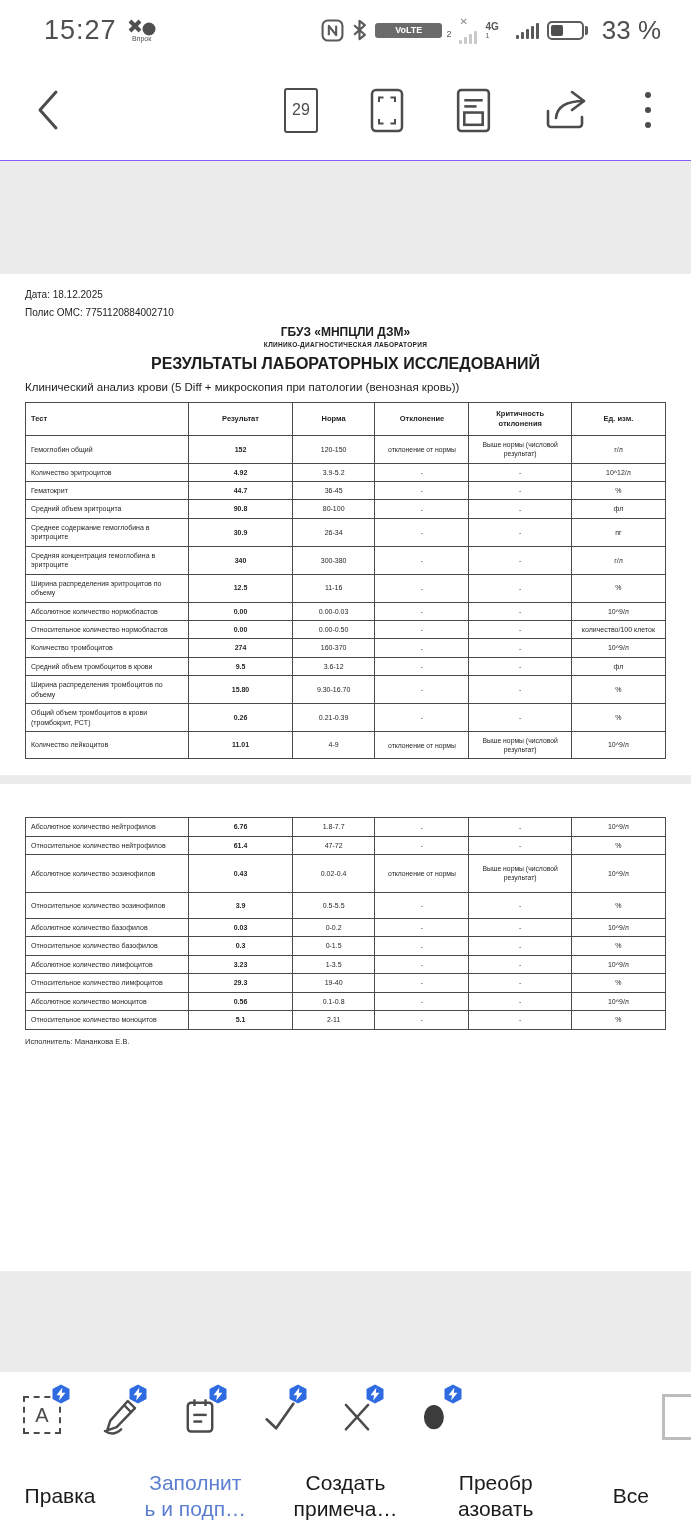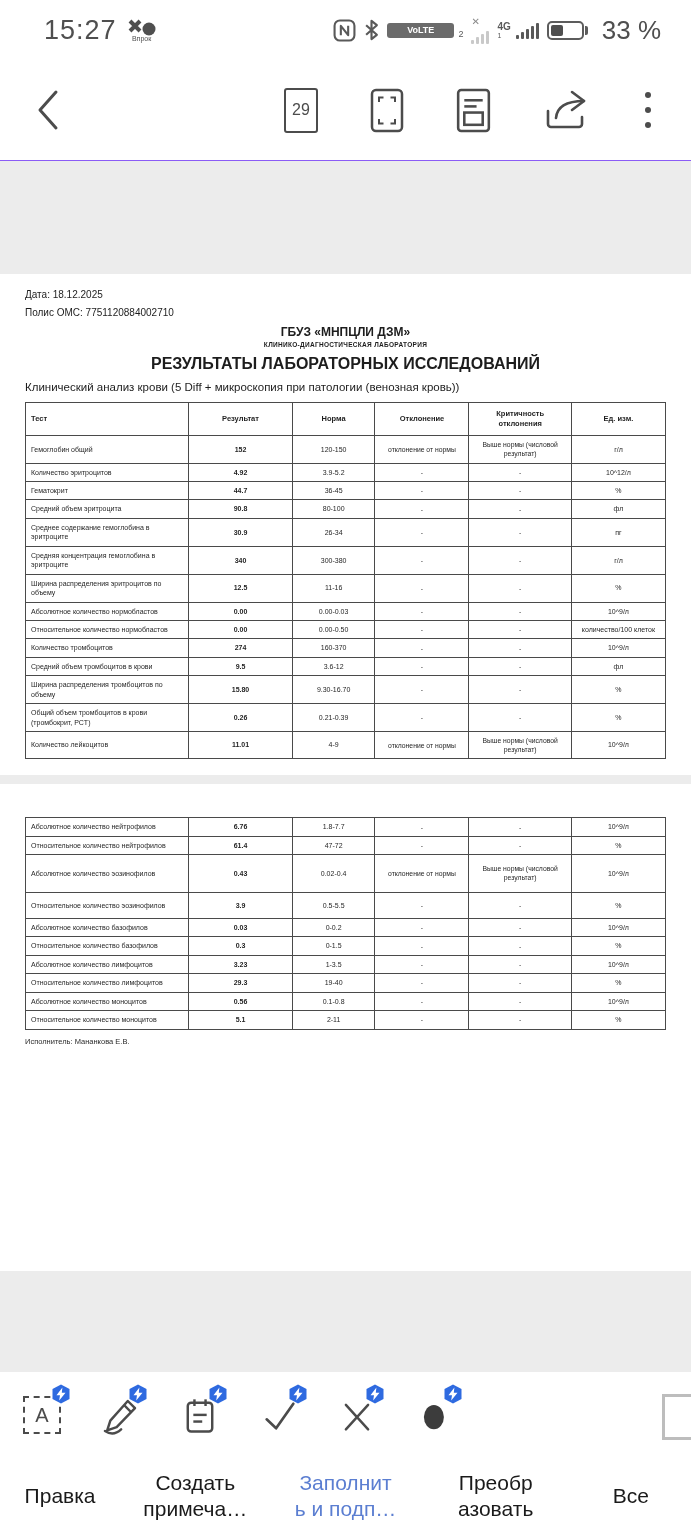--- a/index.html
+++ b/index.html
@@ -94,21 +94,21 @@
     <span class="volte-sub">2</span>
     <span style="display:flex;flex-direction:column;align-items:flex-start;">
       <span class="sig-x">✕</span>
       <span class="sig">
         <i style="height:4px;background:#c9c9c9"></i>
           <i style="height:7px;background:#c9c9c9"></i>
           <i style="height:10px;background:#c9c9c9"></i>
           <i style="height:13px;background:#c9c9c9"></i>
       </span>
     </span>
-    <span style="display:flex;align-items:flex-end;gap:8px;">
+    <span style="display:flex;align-items:flex-end;gap:20px;">
       <span class="net-stack">
         <span class="net-4g">4G</span>
         <span class="net-1">1</span>
       </span>
       <span class="sig">
         <i style="height:4px;background:#595959"></i>
           <i style="height:7px;background:#595959"></i>
           <i style="height:10px;background:#595959"></i>
           <i style="height:13px;background:#595959"></i>
           <i style="height:16px;background:#595959"></i>
@@ -465,28 +465,28 @@
       </svg>
   </div>
   <div class="partial-stamp"></div>
 </div>
 
 <div class="tabbar">
   <div class="tab">
     <div>Правка</div>
       <div></div>
   </div>
+  <div class="tab wide active">
+    <div>Заполнит</div>
+      <div>ь и подп…</div>
+  </div>
   <div class="tab wide">
     <div>Создать</div>
       <div>примеча…</div>
   </div>
-  <div class="tab wide active">
-    <div>Заполнит</div>
-      <div>ь и подп…</div>
-  </div>
   <div class="tab wide">
     <div>Преобр</div>
       <div>азовать</div>
   </div>
   <div class="tab">
     <div>Все</div>
       <div></div>
   </div>
 </div>
 

